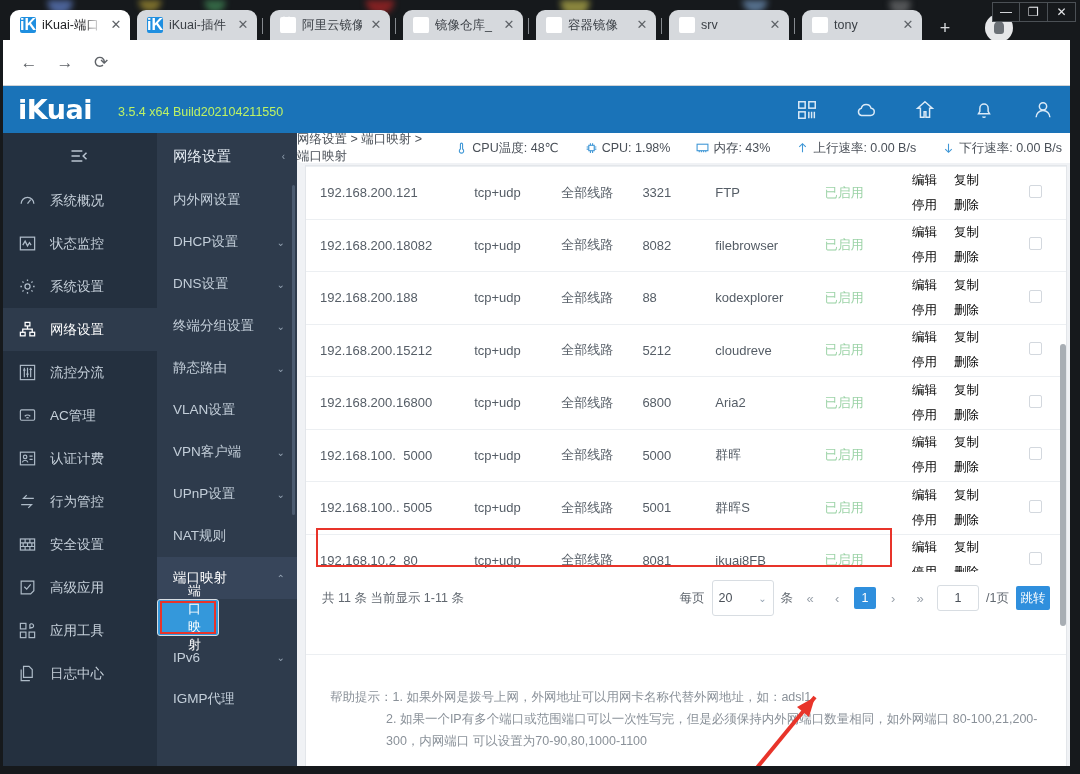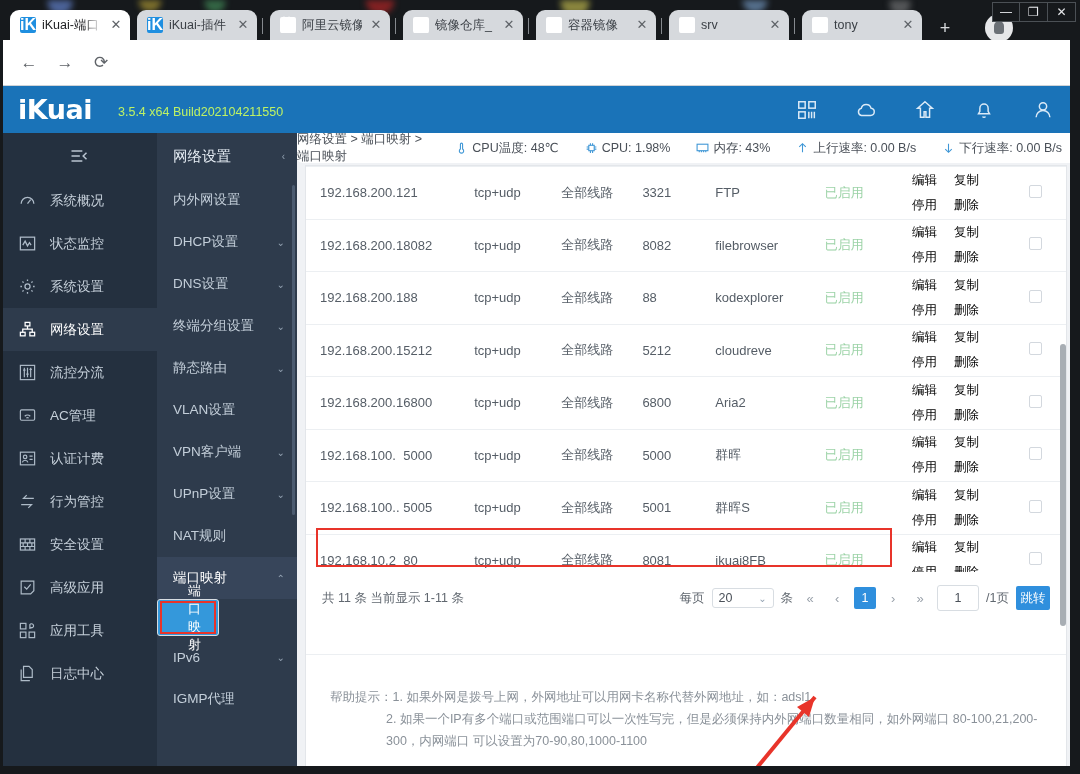--- a/index.html
+++ b/index.html
@@ -142,21 +142,21 @@
   .acts { display:grid; grid-template-columns:34px 34px; gap:10px 8px;
           font-size:12.5px; color:#000000; line-height:15px; }
   .chk { display:inline-block; width:13px; height:13px; border:1px solid #d3d8de;
          border-radius:2px; background:#fff; }
   .hl-row { position:absolute; left:10px; top:362px; width:576px; height:39px;
             border:2px solid #e8342a; pointer-events:none; }
 
   .pager { position:absolute; left:0; top:408px; width:760px; height:48px;
            display:flex; align-items:center; padding:0 16px; font-size:12.5px; color:#60676f; }
   .pg-right { margin-left:auto; display:flex; align-items:center; gap:7px; }
-  .sel { width:62px; height:20px; border:1px solid #d8dde2; border-radius:3px;
+  .sel { width:62px; height:36px; border:1px solid #d8dde2; border-radius:3px;
          display:flex; align-items:center; justify-content:space-between; padding:0 6px;
          font-size:12.5px; color:#4a5058; background:#fff; }
   .pgbtn { width:20px; text-align:center; color:#9aa2ab; font-size:13px; }
   .pgnum { width:22px; height:22px; background:#2f8fdd; color:#fff; border-radius:2px;
            display:flex; align-items:center; justify-content:center; font-size:12.5px; }
   .pgin { width:42px; height:26px; border:1px solid #d8dde2; border-radius:3px; background:#fff;
           display:flex; align-items:center; justify-content:center; font-size:12.5px; color:#4a5058; }
   .gobtn { width:34px; height:24px; background:#2f8fdd; color:#fff; border-radius:2px;
            display:flex; align-items:center; justify-content:center; font-size:12.5px; }
 

